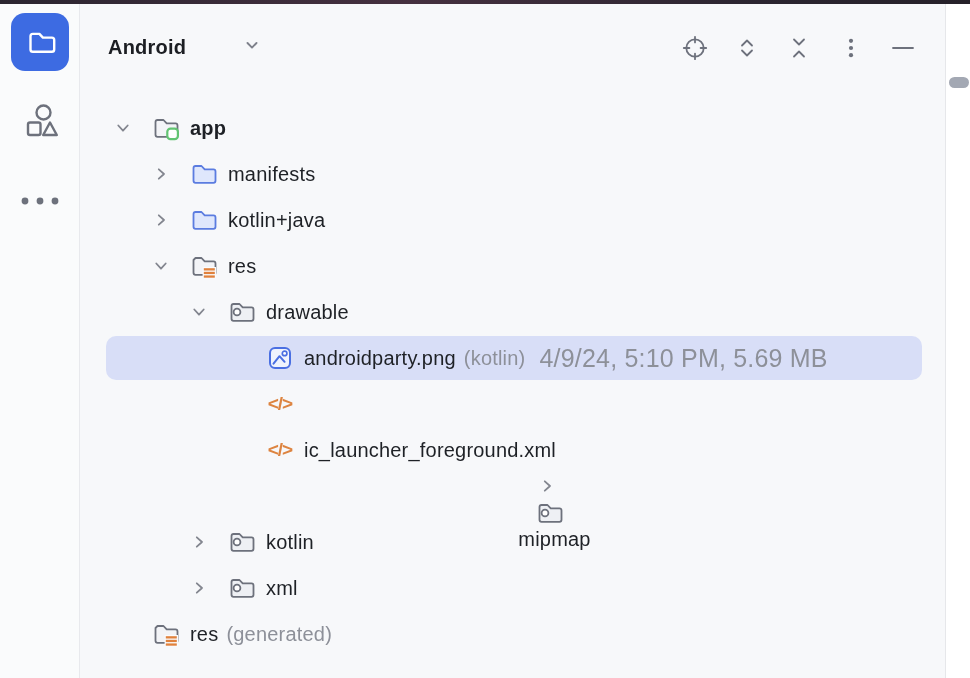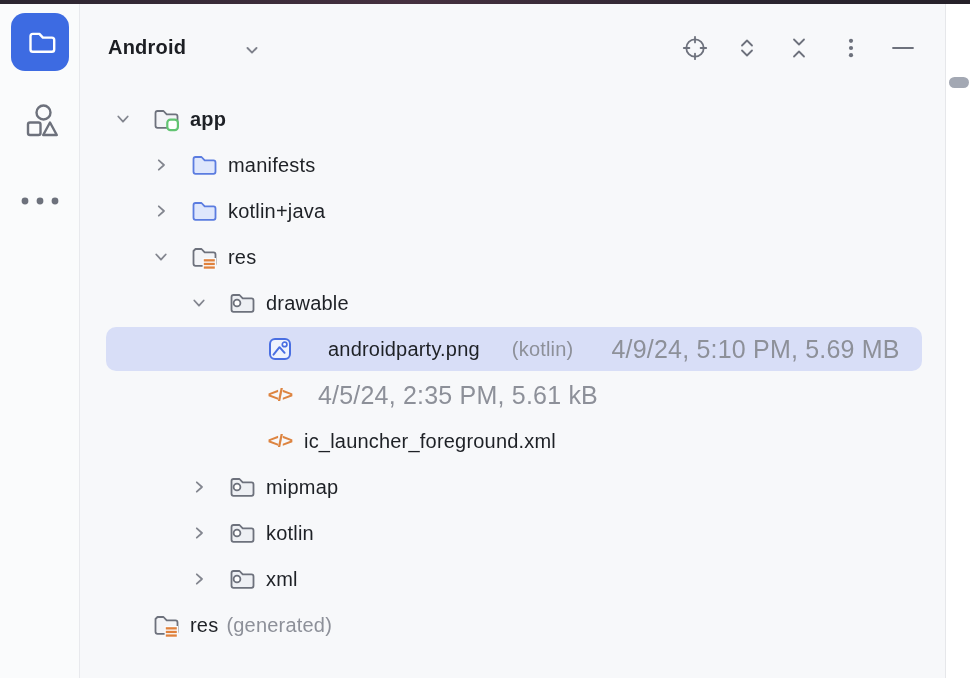--- a/index.html
+++ b/index.html
@@ -28,34 +28,34 @@
     width:44px; height:44px; display:flex; align-items:center; justify-content:center;
     border-radius:8px; cursor:pointer;
   }
   .structure-slot { margin-top:28px; }
   .more-slot { margin-top:36px; }
   
   .main { position:absolute; top:4px; left:81px; width:864px; height:674px; background:#f7f8fa; }
   .header {
     height:87px; display:flex; align-items:center; padding:0 29px 0 27px;
   }
-  .title-group { display:flex; align-items:flex-end; cursor:pointer;gap:48px; }
+  .title-group { display:flex; align-items:flex-start; cursor:pointer;gap:48px; }
   .title { font-size:20px; font-weight:700; color:#1c1e23; letter-spacing:0.2px; }
   .title-chevron { margin-left:9px; display:flex; }
   .actions { margin-left:auto; display:flex; align-items:center; gap:26px; }
   .action-btn { width:26px; height:26px; display:flex; align-items:center; justify-content:center; cursor:pointer; }
   
-  .tree { position:absolute; top:91px; left:0; width:864px; }
+  .tree { position:absolute; top:100px; left:0; width:864px; }
   .row {
     height:44px; margin:2px 23px 2px 25px; border-radius:10px;
     display:flex; align-items:center;
     font-size:20px; color:#1e2126; letter-spacing:0.2px; cursor:default;
     white-space:nowrap;
   }
-  .row.selected { background:#d8def7;gap:24px; }
+  .row.selected { background:#d8def7; }
   .chev { width:24px; height:24px; flex:0 0 24px; margin-right:16px; display:flex; align-items:center; justify-content:center; cursor:pointer; }
   .node-icon { width:30px; height:30px; flex:0 0 30px; margin-right:9px; display:flex; align-items:center; justify-content:center; }
   .xml-glyph { font-size:19px; font-weight:700; color:#dd8440; letter-spacing:-1px; }
   .label.bold { font-weight:700; }
   .qual { color:#8d9099; margin-left:8px; }
   .meta { color:#8d9099; margin-left:14px; font-size:25px; }
   
   .gutter {
     position:absolute; top:4px; right:0; width:25px; height:674px;
     background:#ffffff; border-left:1px solid #e6e7ea;
@@ -235,29 +235,28 @@
           </svg>
         </span>
         <span class="label">androidparty.png</span>
         <span class="qual">(kotlin)</span>
         <span class="meta">4/9/24, 5:10 PM, 5.69 MB</span>
       </div>
       <div class="row" style="padding-left: 159px;">
         <span class="node-icon">
           <span class="xml-glyph">&lt;/&gt;</span>
         </span>
-        <span class="meta">4/5/24, 2:35 PM, 5.61 kB</span>
       </div>
       <div class="row" style="padding-left: 159px;">
         <span class="node-icon">
           <span class="xml-glyph">&lt;/&gt;</span>
         </span>
         <span class="label">ic_launcher_foreground.xml</span>
       </div>
-      <div class="row" style="padding-left: 81px;">
+      <div class="row" style="padding-left: 81px; flex-direction: column;">
         <span class="chev">
           <svg width="16" height="16" viewBox="0 0 16 16">
             <path d="M5.8 3.3 L11 8 L5.8 12.7" fill="none" stroke="#83868f" stroke-width="1.8" stroke-linecap="round" stroke-linejoin="round"></path>
           </svg>
         </span>
         <span class="node-icon">
           <svg width="30" height="30" viewBox="0 0 30 30">
             <path d="M4.5 9 q0-2 2-2 h6 l3.2 3.4 h8.8 q2 0 2 2 v9.4 q0 2-2 2 h-18 q-2 0-2-2 z" fill="#eef0f4" stroke="#6d717c" stroke-width="1.8" stroke-linejoin="round"></path>
             <circle cx="10" cy="15" r="3.4" fill="#ffffff" stroke="#6d717c" stroke-width="1.8"></circle>
           </svg>

